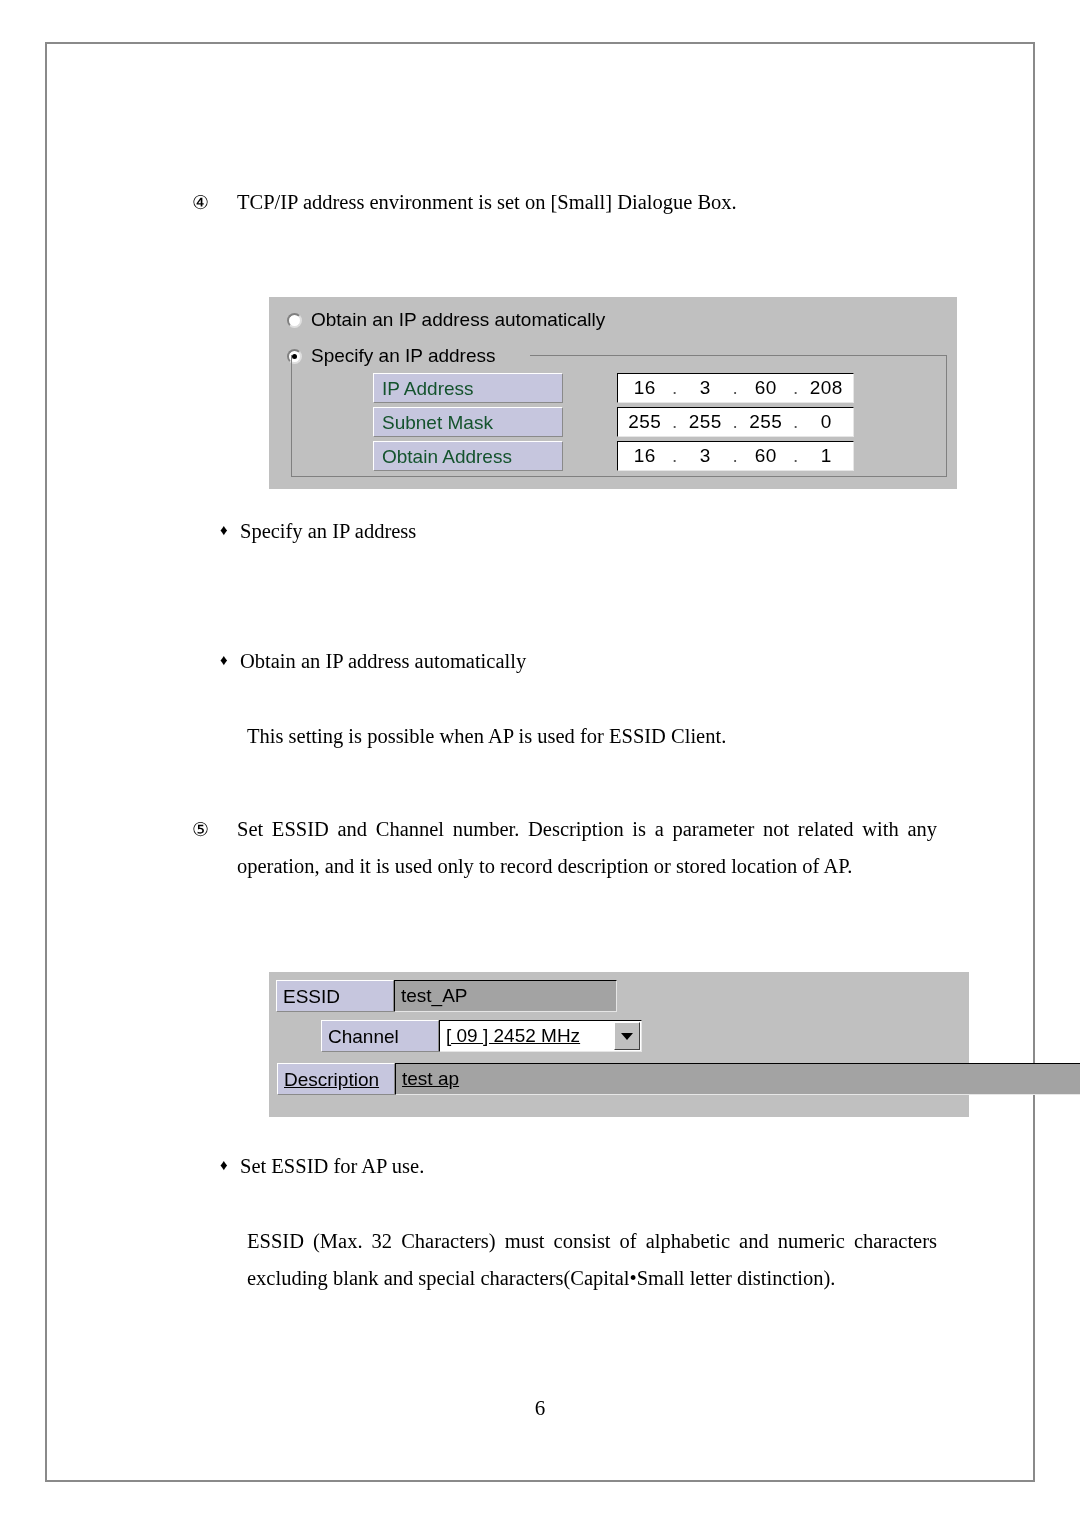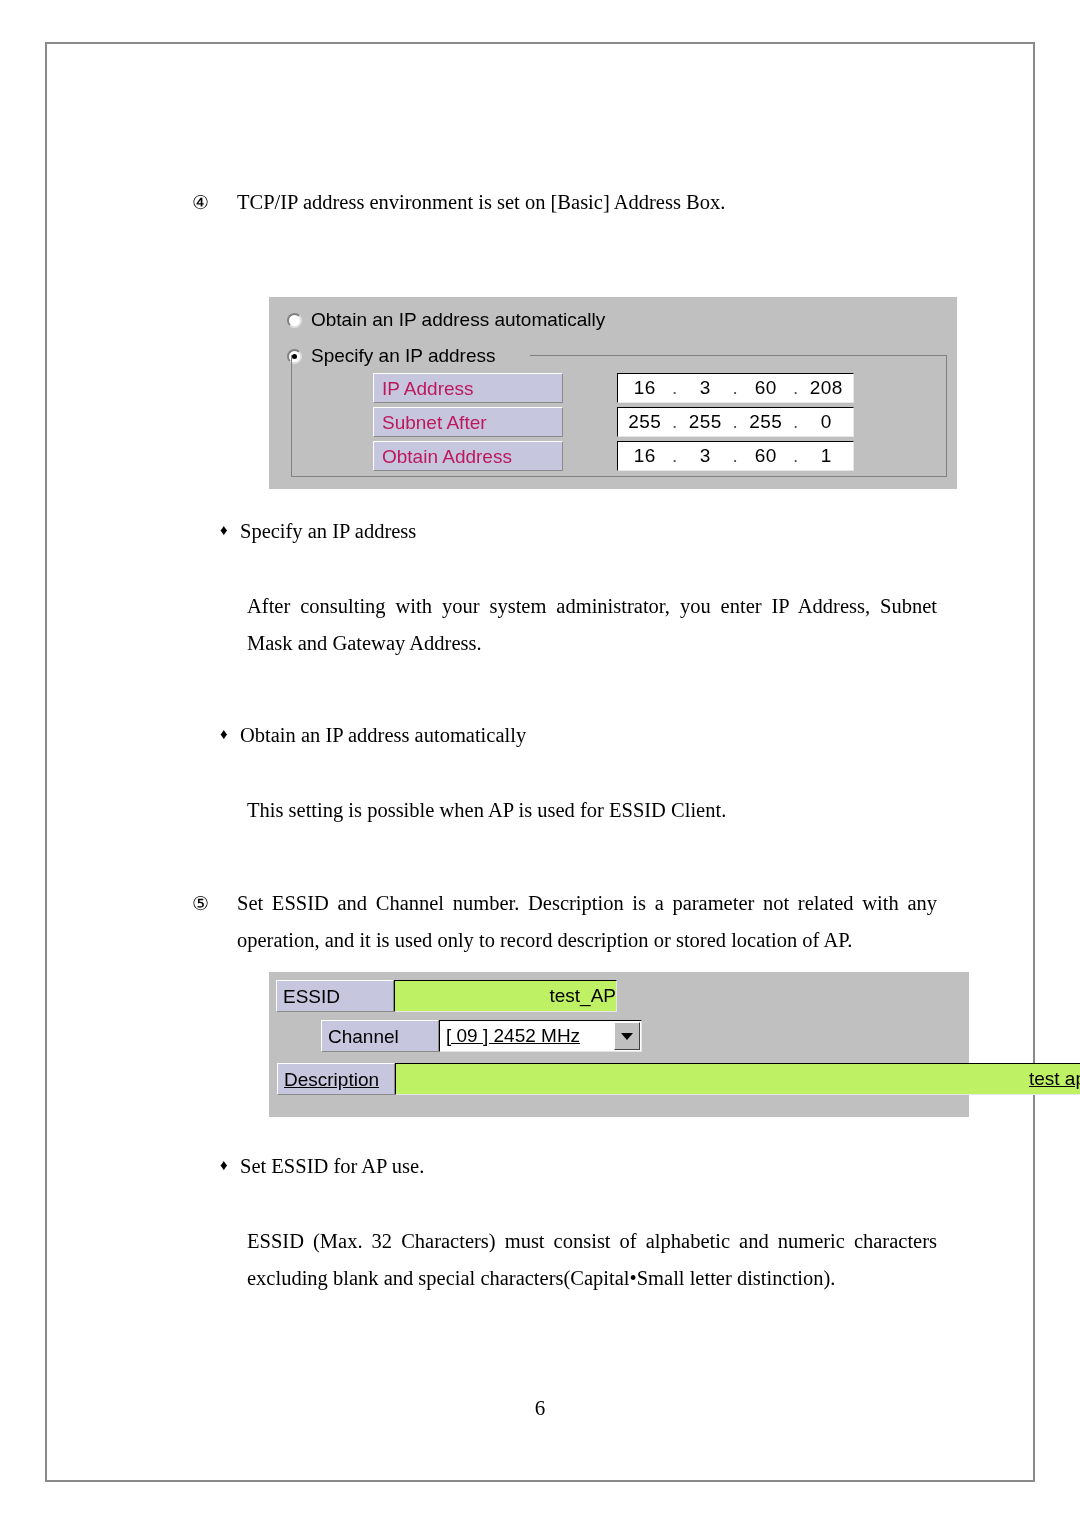--- a/index.html
+++ b/index.html
@@ -158,21 +158,21 @@
     width: 190px;
     height: 30px;
     line-height: 30px;
     background: #c6c6de;
     border: 1px solid #ffffff;
     border-right-color: #8a8a8a;
     border-bottom-color: #8a8a8a;
     box-sizing: border-box;
     font-size: 19px;
     padding-left: 8px;
-    color: #be185d;
+    color: #14532d;
     white-space: nowrap;
   }
   .ip-box {
     width: 237px;
     height: 30px;
     margin-left: 54px;
     background: #ffffff;
     border: 1px solid #000000;
     border-right-color: #e6e6e6;
     border-bottom-color: #e6e6e6;
@@ -219,30 +219,29 @@
     border-right-color: #8a8a8a;
     border-bottom-color: #8a8a8a;
     box-sizing: border-box;
     font-size: 19px;
     padding-left: 6px;
     white-space: nowrap;
   }
   .e-input {
     height: 32px;
     line-height: 30px;
-    background: #bef264;
+    background: #a3a3a3;
     border: 1px solid #000000;
     border-right-color: #e6e6e6;
     border-bottom-color: #e6e6e6;
     box-sizing: border-box;
     font-size: 19px;
     padding-left: 6px;
     white-space: nowrap;
     overflow: hidden;
-    text-align: right;
   }
   #essid-input { width: 223px; }
   #desc-input  { width: 692px; }
 
   .e-select {
     width: 203px;
     height: 32px;
     background: #ffffff;
     border: 1px solid #000000;
     border-right-color: #e6e6e6;
@@ -294,21 +293,21 @@
 </style>
 </head>
 <body>
 
 <div class="page">
 
   <div class="content">
 
     <div class="step">
       <span class="num">④</span>
-      <span>TCP/IP address environment is set on [Basic] Address Box.</span>
+      <span>TCP/IP address environment is set on [Small] Dialogue Box.</span>
     </div>
 
   </div>
 
   <div class="dlg" id="dlg-tcpip">
 
     <div class="radio-row" id="radio-auto">
       <span class="radio"></span>
       <span>Obtain an IP address automatically</span>
     </div>
@@ -331,21 +330,21 @@
           <span class="ip-dot">.</span>
           <span class="ip-seg">3</span>
           <span class="ip-dot">.</span>
           <span class="ip-seg">60</span>
           <span class="ip-dot">.</span>
           <span class="ip-seg">208</span>
         </div>
       </div>
 
       <div class="field-row">
-        <div class="field-label">Subnet After</div>
+        <div class="field-label">Subnet Mask</div>
         <div class="ip-box">
           <span class="ip-seg">255</span>
           <span class="ip-dot">.</span>
           <span class="ip-seg">255</span>
           <span class="ip-dot">.</span>
           <span class="ip-seg">255</span>
           <span class="ip-dot">.</span>
           <span class="ip-seg">0</span>
         </div>
       </div>
@@ -368,21 +367,20 @@
 
   <div class="content" style="top:470px;">
 
     <div class="bullet-line">
       <span class="dia">♦</span>
       <span>Specify an IP address</span>
     </div>
 
     <div class="gap-md"></div>
 
-    <div class="body-para">After consulting with your system administrator, you enter IP Address, Subnet Mask and Gateway Address.</div>
 
     <div class="gap-lg"></div>
 
     <div class="bullet-line">
       <span class="dia">♦</span>
       <span>Obtain an IP address automatically</span>
     </div>
 
     <div class="gap-md"></div>
 

